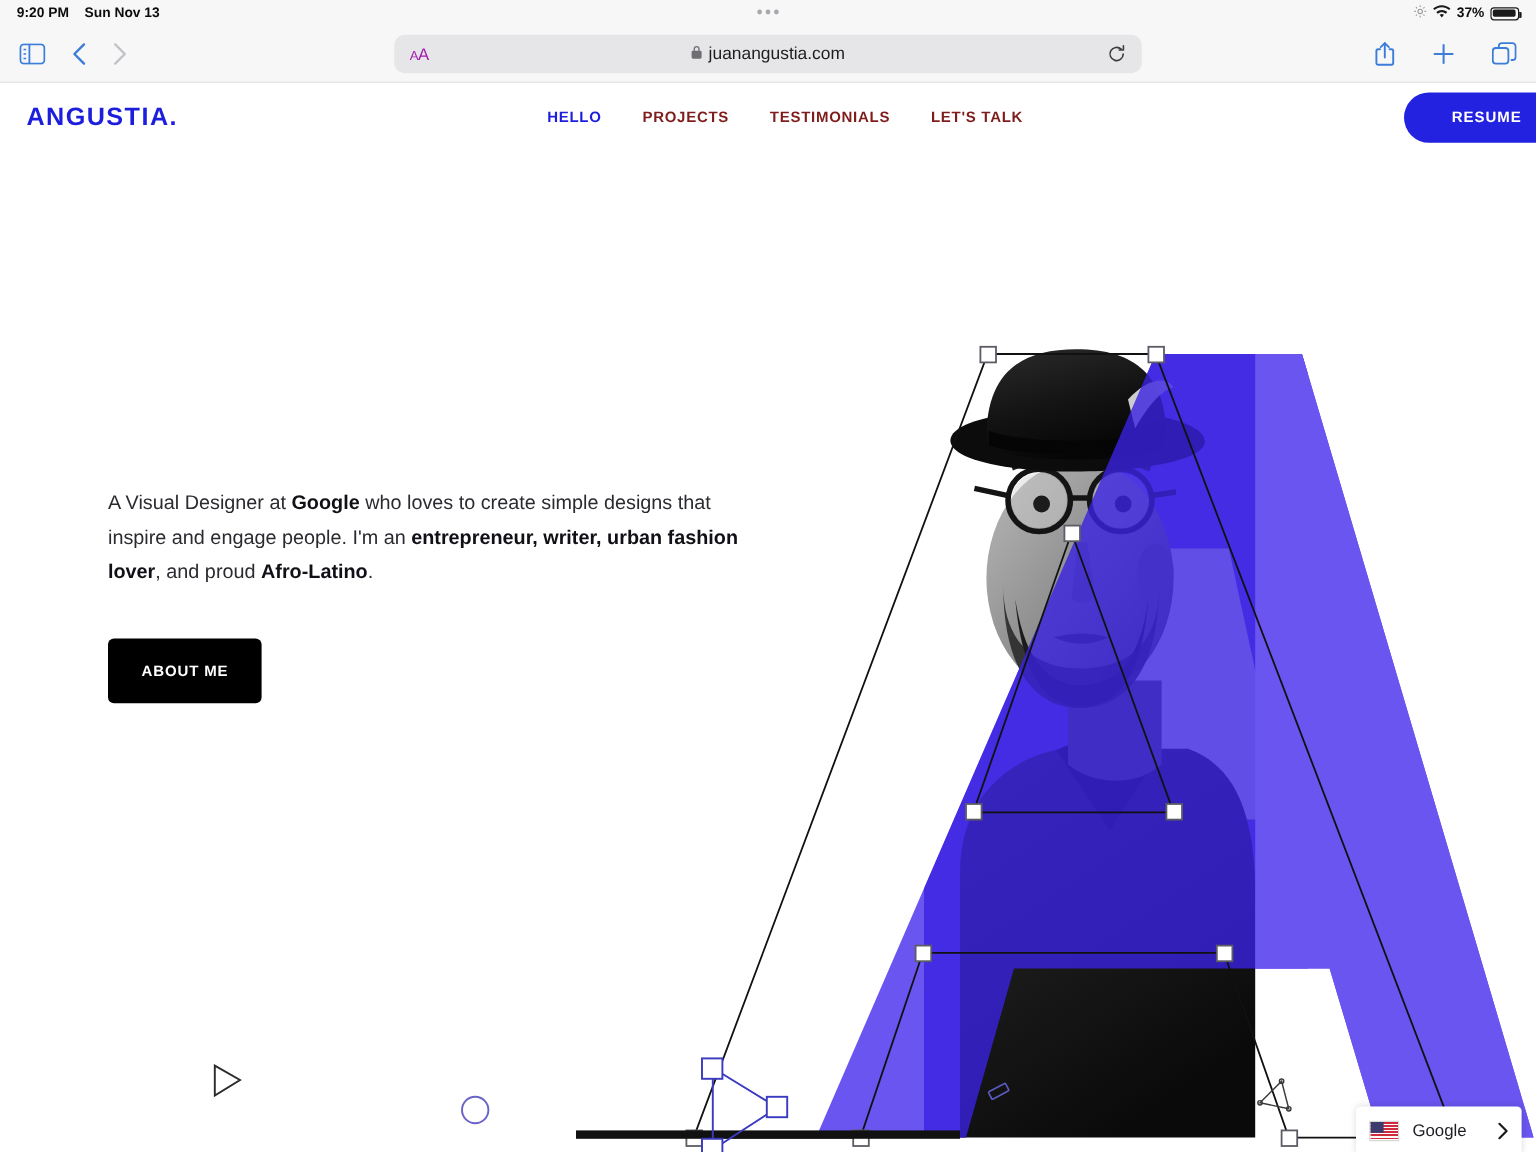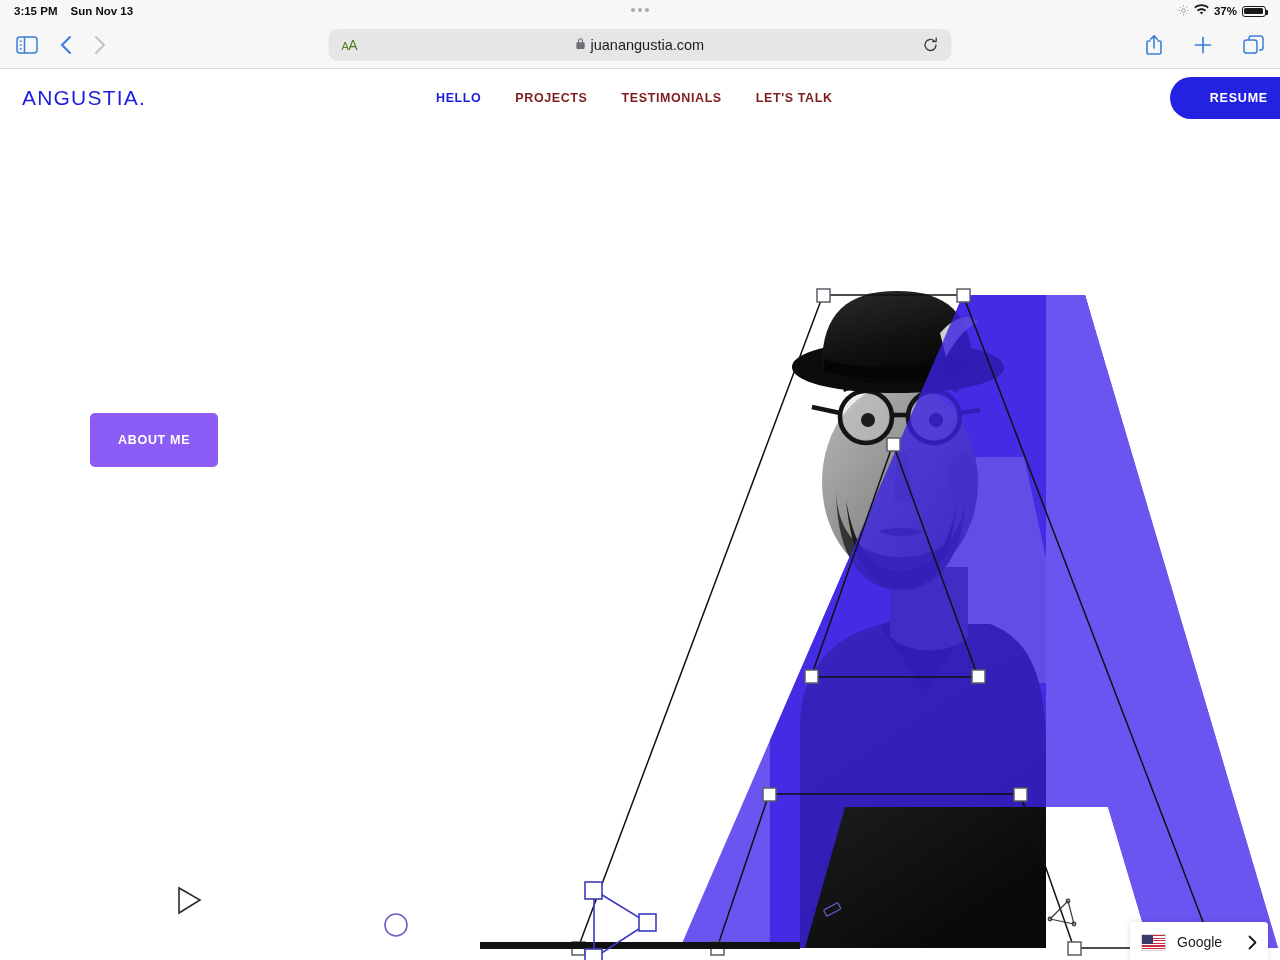--- a/index.html
+++ b/index.html
@@ -55,43 +55,43 @@
   }
   .icon-btn.disabled { color: #c0c3c8; }
 
   .url-wrap {
     position: absolute; left: 50%; transform: translateX(-50%);
     width: 623px; height: 32px;
     background: #e6e6e9; border-radius: 9px;
     display: flex; align-items: center;
     padding: 0 13px;
   }
-  .aa-btn { font-size: 14px; color: #4d7c0f; letter-spacing: -0.5px; font-weight: 400; }
+  .aa-btn { font-size: 14px; color: #a21caf; letter-spacing: -0.5px; font-weight: 400; }
   .aa-btn .small { font-size: 11px; }
   .url-center {
     flex: 1; display: flex; justify-content: center; gap: 5px;
     font-size: 14.5px; color: #1d1d1f;
   }
   .reload { color: #3c3c3e; display: flex; align-items: center; }
   .right-btns { margin-left: auto; display: flex; align-items: center; gap: 30px; }
 
   
   .site-header {
     height: 58px; width: 100%;
     background: #ffffff;
     display: flex; align-items: center;
     padding: 0 0 0 22px;
     position: relative;
   }
   .logo {
-    font-size: 21px; font-weight: 400; color: #1d1ddd;
+    font-size: 21px; font-weight: 700; color: #1d1ddd;
     letter-spacing: 1.2px;
   }
   .nav {
-    position: absolute; left: 436px;
+    position: absolute; left: 456px;
     display: flex; align-items: center; gap: 0;
   }
   .nav a {
     font-size: 12.5px; font-weight: 700; letter-spacing: 0.6px;
     color: #7f1d1d; text-decoration: none; padding: 0 34px 0 0;
     white-space: nowrap;
   }
   .nav a.active { color: #1d1ddd; }
   .resume-btn {
     position: absolute; right: -28px; top: 8px;
@@ -110,21 +110,21 @@
     color: #1d1ddd; letter-spacing: -1.3px; white-space: pre-line;
   }
   .lede {
     margin-top: 32px; width: 552px;
     font-size: 16.5px; line-height: 1.75; color: #2a2a30;
   }
   .lede b { font-weight: 700; color: #101016; }
   .about-btn {
     margin-top: 40px;
     display: inline-block;
-    background: #8b5cf6; color: #fff;
+    background: #000000; color: #fff;
     font-size: 12.5px; font-weight: 800; letter-spacing: 0.7px;
     border: none; border-radius: 5px;
     padding: 20px 28px;
   }
 
   .hero-art { position: absolute; left: 0; top: 0; width: 1280px; height: 855px; }
   .hero-art svg { display: block; }
 
   
   .deco { position: absolute; left: 0; top: 0; width: 1280px; height: 960px; pointer-events: none; }
@@ -144,21 +144,21 @@
       repeating-linear-gradient(to bottom, #cf2b3e 0, #cf2b3e 1.3px, #ffffff 1.3px, #ffffff 2.6px); }
   .flag .canton { position:absolute; left:0; top:0; width:11px; height:9px; background:#3c3b6e; }
   .lang-label { font-size: 14px; color: #1d1d22; flex: 1; }
   .chev { color: #1a1a1a; display: flex; align-items: center; }
 </style>
 </head>
 <body>
 
 <div class="status-bar">
   <div class="status-left">
-    <span>3:15 PM</span>
+    <span>9:20 PM</span>
     <span>Sun Nov 13</span>
   </div>
   <div class="dots-center">
     <i></i>
       <i></i>
       <i></i>
   </div>
   <div class="status-right">
     <span>
       <svg width="11" height="11" viewBox="0 0 24 24" fill="none" stroke="#9a9a9f" stroke-width="2">
@@ -356,20 +356,21 @@
         <rect x="1014" y="661" width="13" height="13"></rect>
         <rect x="572" y="815" width="13" height="13"></rect>
         <rect x="711" y="815" width="13" height="13"></rect>
         <rect x="1068" y="815" width="13" height="13"></rect>
         <rect x="1207" y="815" width="13" height="13"></rect>
       </g>
     </svg>
   </div>
 
   <div class="hero-text">
+    <p class="lede"><span>A Visual Designer at </span><b>Google</b><span> who loves to create simple designs that inspire and engage people. I'm an </span><b>entrepreneur, writer, urban fashion lover</b><span>, and proud </span><b>Afro-Latino</b><span>.</span></p>
     <button class="about-btn">ABOUT ME</button>
   </div>
 </div>
 
 <div class="deco">
   <svg width="1280" height="960" viewBox="0 0 1280 960">
 
     <path d="M179,888 L200,900 L179,913 Z" fill="none" stroke="#2b2b2b" stroke-width="1.6"></path>
 
     <circle cx="396" cy="925" r="11" fill="none" stroke="#6a63c8" stroke-width="1.6"></circle>

